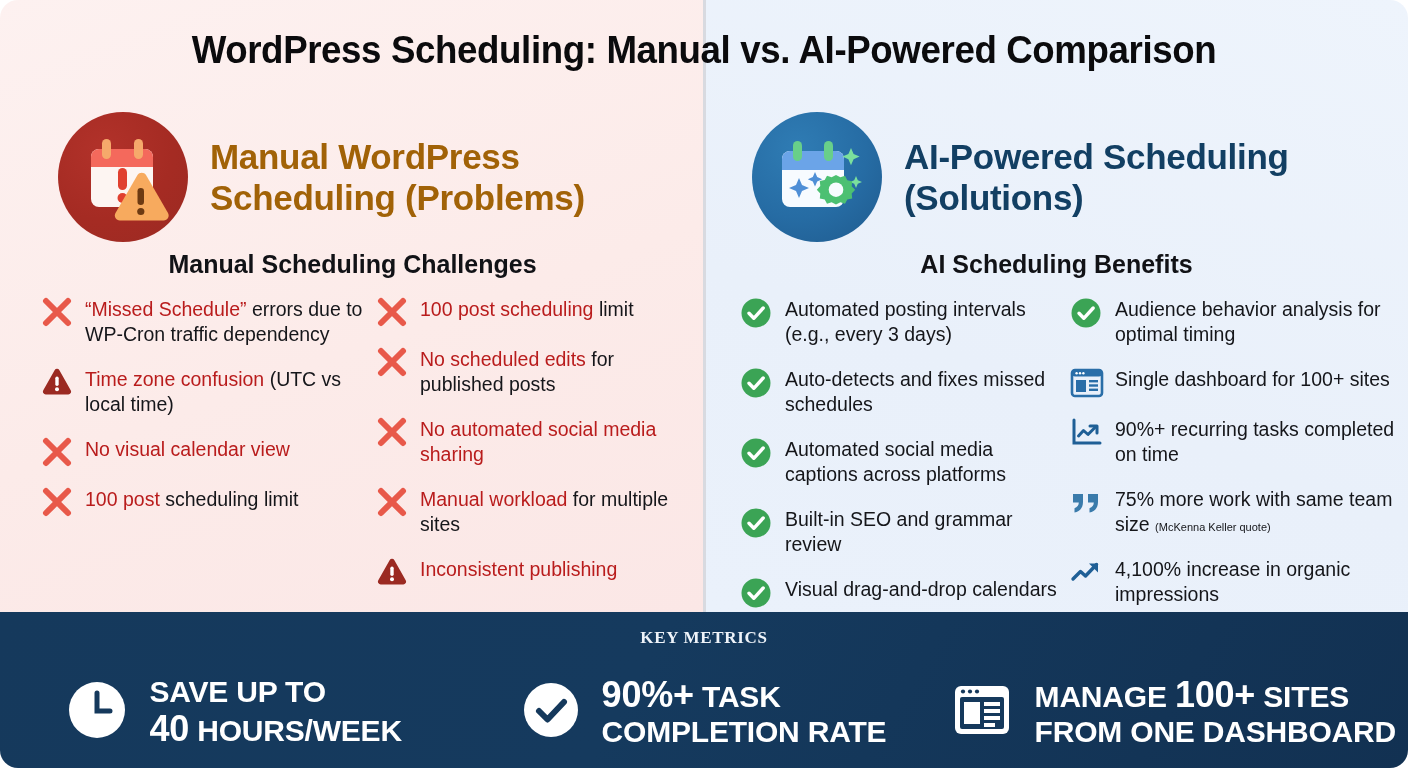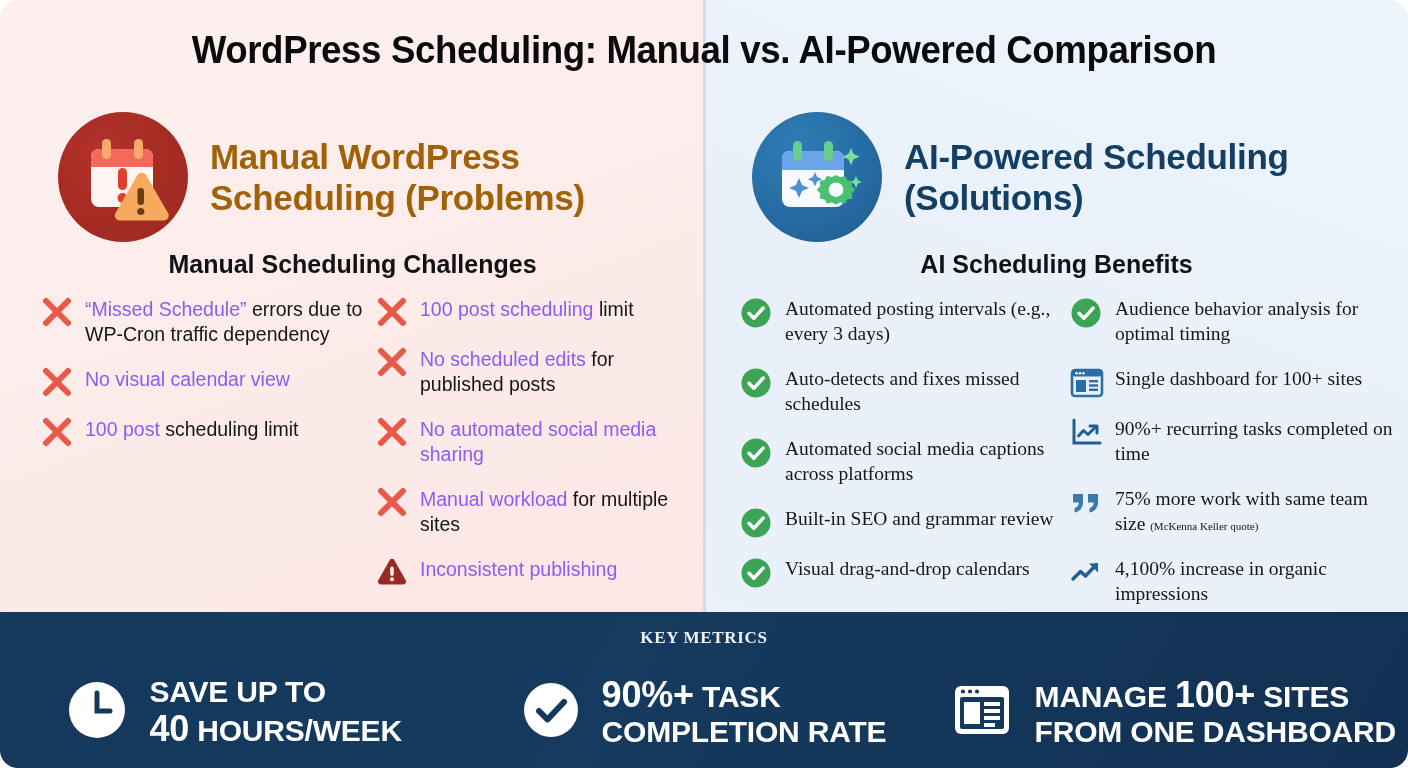--- a/index.html
+++ b/index.html
@@ -94,21 +94,21 @@
   .list-grid {
     position: absolute;
     top: 296px;
     display: flex;
   }
   #grid-left  { left: 40px;  width: 650px; }
   #grid-right { left: 740px; width: 655px; }
   .list-col { width: 50%; }
   #grid-left  .list-col { width: 335px; }
   #grid-left  .list-col + .list-col { width: 315px; }
-  #grid-right .list-col { width: 330px; font-family: Liberation Serif, serif; }
+  #grid-right .list-col { width: 330px; }
   #grid-right .list-col + .list-col { width: 325px; }
 
   .list-item {
     display: flex;
     gap: 11px;
     align-items: flex-start;
     margin-bottom: 19px;
   }
   .li-icon {
     flex: 0 0 34px;
@@ -116,21 +116,21 @@
     position: relative;
     margin-top: 1px;
   }
   .li-icon svg { display: block; }
   .li-text {
     font-size: 19.5px;
     line-height: 1.28;
     color: #15161a;
     padding-top: 1px;
   }
-  .li-text .hl { color: #8b5cf6; font-weight: normal; }
+  .li-text .hl { color: #b91c1c; font-weight: normal; }
   .li-text .small { font-size: 11px; }
 
   
   #metrics-bar {
     position: absolute;
     left: 0; top: 612px;
     width: 1408px; height: 156px;
     background: linear-gradient(120deg,#15395c 0%, #153a5e 45%, #123152 100%);
     color: #fff;
   }
@@ -226,20 +226,30 @@
           <span class="li-icon">
             <svg width="34" height="30" viewBox="0 0 34 30">
               <path d="M6 4 L28 26 M28 4 L6 26" stroke="#e8594a" stroke-width="6" stroke-linecap="round"></path>
             </svg>
           </span>
           <span class="li-text"><span class="hl">“Missed Schedule”</span><span> errors due to WP-Cron traffic dependency</span></span>
         </div>
         <div class="list-item">
           <span class="li-icon">
             <svg width="34" height="30" viewBox="0 0 34 30">
+              <path d="M14.6 3.2a2.8 2.8 0 0 1 4.8 0l11.3 20.1a2.8 2.8 0 0 1-2.4 4.2H5.7a2.8 2.8 0 0 1-2.4-4.2z" fill="#9b2a22"></path>
+              <rect x="15.3" y="9.5" width="3.4" height="9.5" rx="1.7" fill="#fff"></rect>
+              <circle cx="17" cy="22.3" r="2" fill="#fff"></circle>
+            </svg>
+          </span>
+          <span class="li-text"><span class="hl">Time zone confusion</span><span> (UTC vs local time)</span></span>
+        </div>
+        <div class="list-item">
+          <span class="li-icon">
+            <svg width="34" height="30" viewBox="0 0 34 30">
               <path d="M6 4 L28 26 M28 4 L6 26" stroke="#e8594a" stroke-width="6" stroke-linecap="round"></path>
             </svg>
           </span>
           <span class="li-text"><span class="hl">No visual calendar view</span></span>
         </div>
         <div class="list-item">
           <span class="li-icon">
             <svg width="34" height="30" viewBox="0 0 34 30">
               <path d="M6 4 L28 26 M28 4 L6 26" stroke="#e8594a" stroke-width="6" stroke-linecap="round"></path>
             </svg>

